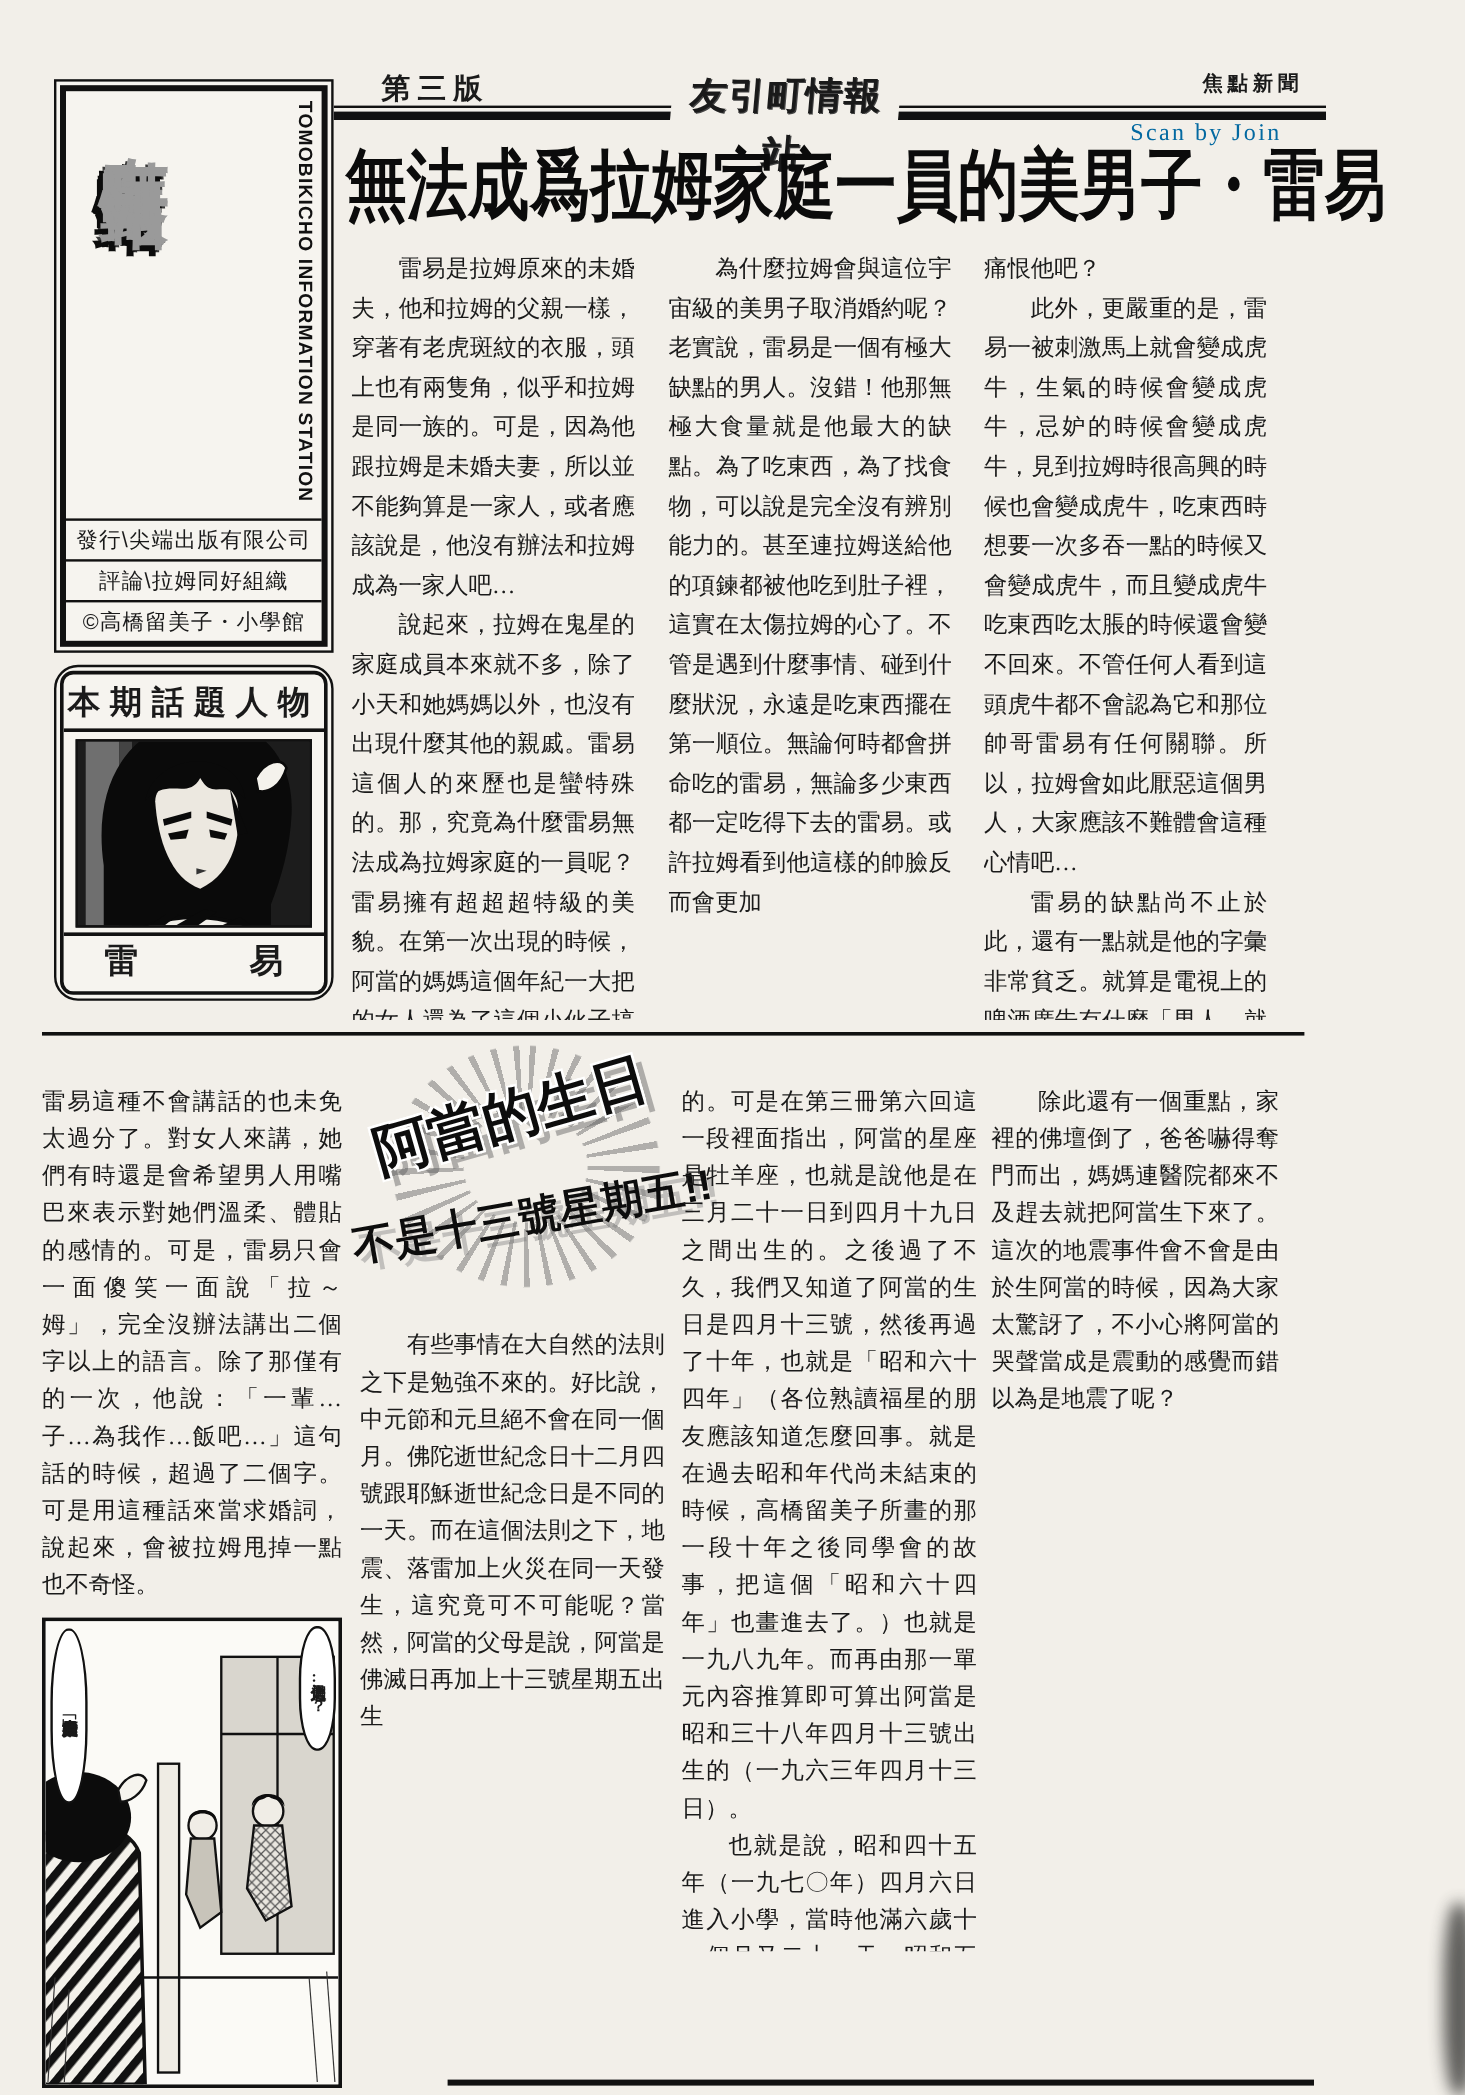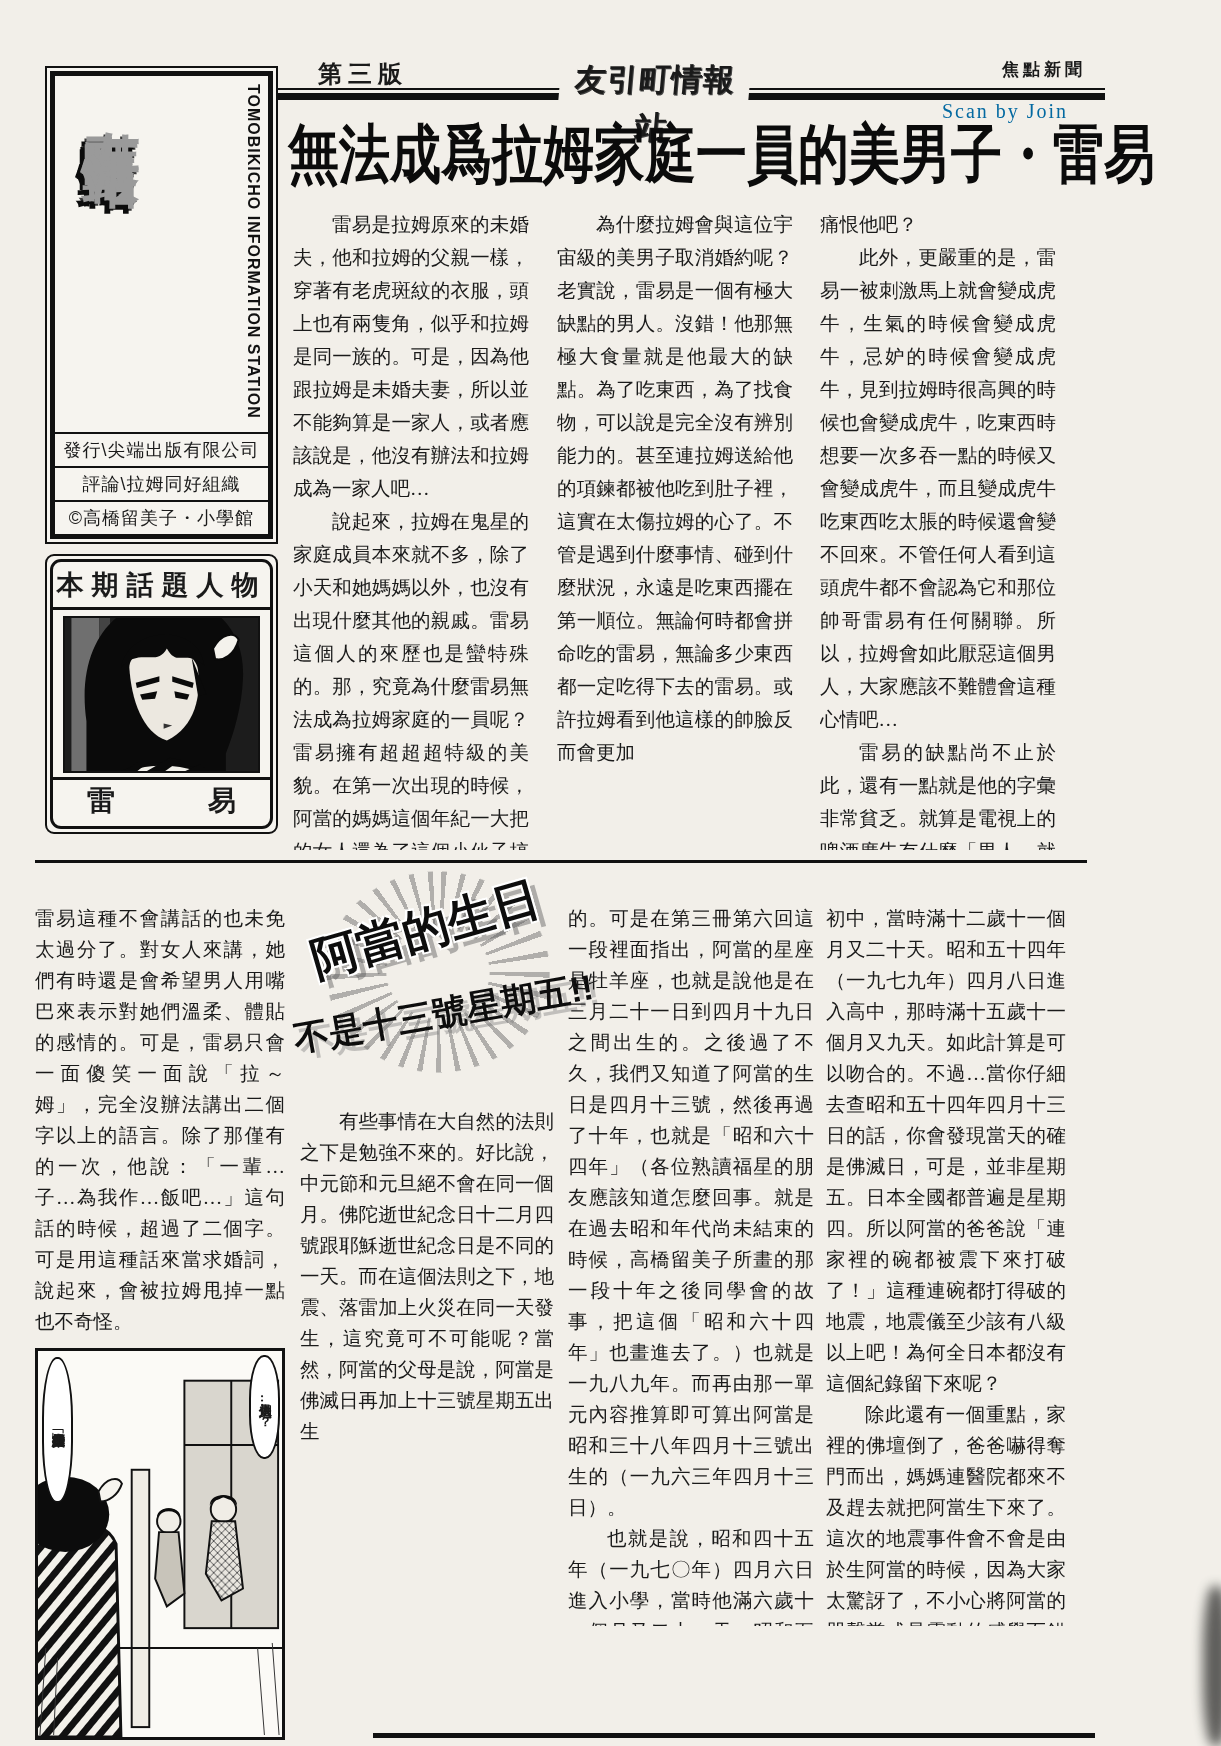--- a/index.html
+++ b/index.html
@@ -40,21 +40,21 @@
   .vtitle-en{
     position:absolute;right:6px;top:8px;height:376px;
     writing-mode:vertical-rl;
     font-size:16px;font-weight:700;font-family:"Liberation Sans",sans-serif;
     letter-spacing:1px;color:#111;
   }
   .box1-rows{position:absolute;left:0;right:0;bottom:0;}
   .box1-row{border-top:2px solid #111;text-align:center;font-size:18px;font-weight:400;
     padding:4px 0;letter-spacing:1px;font-family:"Liberation Sans",sans-serif;}
   
-  .box2{position:absolute;left:45px;top:554px;width:233px;height:280px;border:2px solid #111;border-radius:9px;background:#f6f4ef;padding:3px;box-sizing:border-box;}
+  .box2{position:absolute;left:45px;top:554px;width:233px;height:280px;border:2px solid #111;border-radius:20px;background:#f6f4ef;padding:3px;box-sizing:border-box;}
   .box2-inner{width:100%;height:100%;border:3px solid #111;border-radius:11px;box-sizing:border-box;overflow:hidden;display:flex;flex-direction:column;}
   .topic-header{text-align:center;font-size:27px;font-weight:700;letter-spacing:8px;padding:5px 0 4px;border-bottom:3px solid #111;}
   .portrait-wrap{flex:1;margin:6px 10px 4px;border:2px solid #111;overflow:hidden;background:#222;}
   .portrait-wrap svg{display:block;width:100%;height:100%;}
   .topic-name{display:flex;justify-content:space-between;padding:2px 34px 6px;border-top:3px solid #111;
     font-size:28px;font-weight:900;font-family:"Liberation Sans",sans-serif;}
   
   .headline1{
     position:absolute;left:288px;top:112px;width:800px;
     font-size:51px;font-weight:900;font-family:"Liberation Sans",sans-serif;
@@ -200,21 +200,20 @@
   </div>
 
   <div class="col botcol b2">
     <p class="ind">有些事情在大自然的法則之下是勉強不來的。好比說，中元節和元旦絕不會在同一個月。佛陀逝世紀念日十二月四號跟耶穌逝世紀念日是不同的一天。而在這個法則之下，地震、落雷加上火災在同一天發生，這究竟可不可能呢？當然，阿當的父母是說，阿當是佛滅日再加上十三號星期五出生</p>
   </div>
   <div class="col botcol b3">
     <p>的。可是在第三冊第六回這一段裡面指出，阿當的星座是牡羊座，也就是說他是在三月二十一日到四月十九日之間出生的。之後過了不久，我們又知道了阿當的生日是四月十三號，然後再過了十年，也就是「昭和六十四年」（各位熟讀福星的朋友應該知道怎麼回事。就是在過去昭和年代尚未結束的時候，高橋留美子所畫的那一段十年之後同學會的故事，把這個「昭和六十四年」也畫進去了。）也就是一九八九年。而再由那一單元內容推算即可算出阿當是昭和三十八年四月十三號出生的（一九六三年四月十三日）。</p>
     <p class="ind">也就是說，昭和四十五年（一九七〇年）四月六日進入小學，當時他滿六歲十一個月又二十一天。昭和五十一年（一九七六年）四月七日進入</p>
   </div>
   <div class="col botcol b4">
-    <p>初中，當時滿十二歲十一個月又二十天。昭和五十四年（一九七九年）四月八日進入高中，那時滿十五歲十一個月又九天。如此計算是可以吻合的。不過…當你仔細去查昭和五十四年四月十三日的話，你會發現當天的確是佛滅日，可是，並非星期五。日本全國都普遍是星期四。所以阿當的爸爸說「連家裡的碗都被震下來打破了！」這種連碗都打得破的地震，地震儀至少該有八級以上吧！為何全日本都沒有這個紀錄留下來呢？</p>
     <p class="ind">除此還有一個重點，家裡的佛壇倒了，爸爸嚇得奪門而出，媽媽連醫院都來不及趕去就把阿當生下來了。這次的地震事件會不會是由於生阿當的時候，因為大家太驚訝了，不小心將阿當的哭聲當成是震動的感覺而錯以為是地震了呢？</p>
   </div>
 
   <div class="panel">
     <svg viewBox="0 0 250 390" preserveAspectRatio="none">
       <defs>
         <pattern id="tigerstripe" width="14" height="14" patternUnits="userSpaceOnUse" patternTransform="rotate(40)">
           <rect width="14" height="14" fill="#f3f1ea"></rect>
           <rect width="7" height="14" fill="#111"></rect>
         </pattern>

